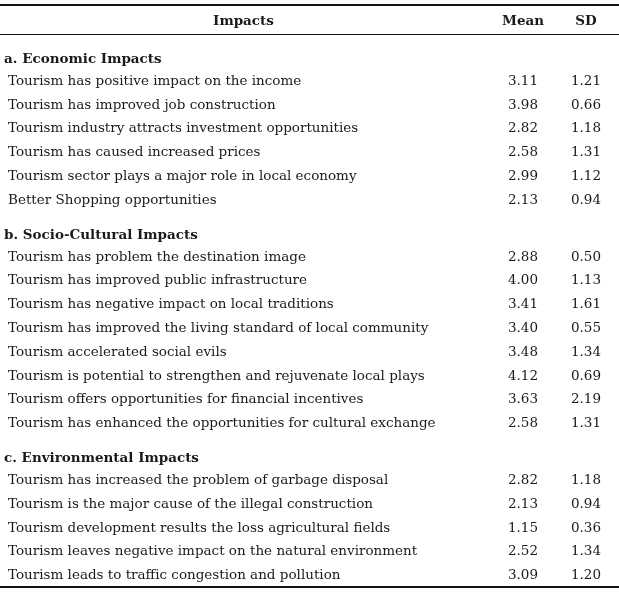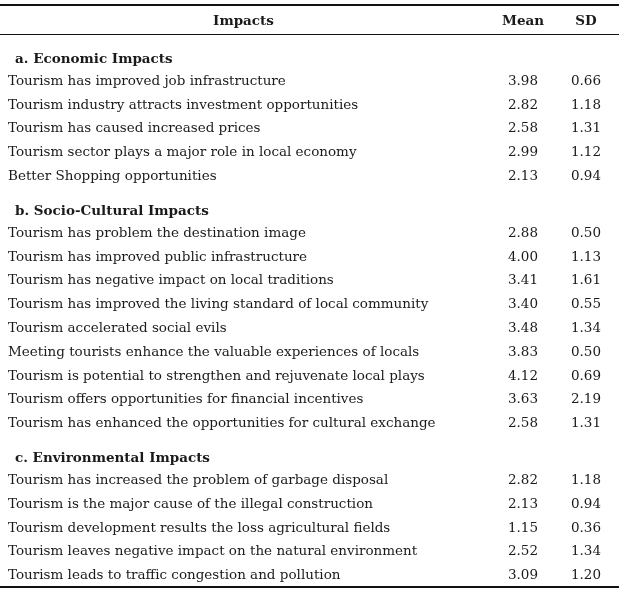--- a/index.html
+++ b/index.html
@@ -41,21 +41,21 @@
     text-align: center;
   }
   th.col-sd, td.cell-sd {
     width: 64px;
     text-align: center;
   }
   tr.section-row td {
     font-weight: bold;
     height: 30px;
     vertical-align: bottom;
-    padding-left: 15px;
+    padding-left: 4px;
     padding-bottom: 2px;
     white-space: nowrap;
   }
   tr.data-row td {
     height: 21.8px;
     vertical-align: middle;
     white-space: nowrap;
   }
   td.cell-label {
     text-align: left;
@@ -72,21 +72,26 @@
         <th class="col-impacts">Impacts</th>
         <th class="col-mean">Mean</th>
         <th class="col-sd">SD</th>
       </tr>
     </thead>
     <tbody id="table-body">
         <tr class="section-row">
           <td class="" colspan="3">a. Economic Impacts</td>
         </tr>
         <tr class="data-row">
-          <td class="cell-label">Tourism has improved job infrastructure</td>
+          <td class="cell-label">Tourism has positive impact on the income</td>
+          <td class="cell-mean">3.11</td>
+          <td class="cell-sd">1.21</td>
+        </tr>
+        <tr class="data-row">
+          <td class="cell-label">Tourism has improved job construction</td>
           <td class="cell-mean">3.98</td>
           <td class="cell-sd">0.66</td>
         </tr>
         <tr class="data-row">
           <td class="cell-label">Tourism industry attracts investment opportunities</td>
           <td class="cell-mean">2.82</td>
           <td class="cell-sd">1.18</td>
         </tr>
         <tr class="data-row">
           <td class="cell-label">Tourism has caused increased prices</td>
@@ -125,25 +130,20 @@
           <td class="cell-label">Tourism has improved the living standard of local community</td>
           <td class="cell-mean">3.40</td>
           <td class="cell-sd">0.55</td>
         </tr>
         <tr class="data-row">
           <td class="cell-label">Tourism accelerated social evils</td>
           <td class="cell-mean">3.48</td>
           <td class="cell-sd">1.34</td>
         </tr>
         <tr class="data-row">
-          <td class="cell-label">Meeting tourists enhance the valuable experiences of locals</td>
-          <td class="cell-mean">3.83</td>
-          <td class="cell-sd">0.50</td>
-        </tr>
-        <tr class="data-row">
           <td class="cell-label">Tourism is potential to strengthen and rejuvenate local plays</td>
           <td class="cell-mean">4.12</td>
           <td class="cell-sd">0.69</td>
         </tr>
         <tr class="data-row">
           <td class="cell-label">Tourism offers opportunities for financial incentives</td>
           <td class="cell-mean">3.63</td>
           <td class="cell-sd">2.19</td>
         </tr>
         <tr class="data-row">

